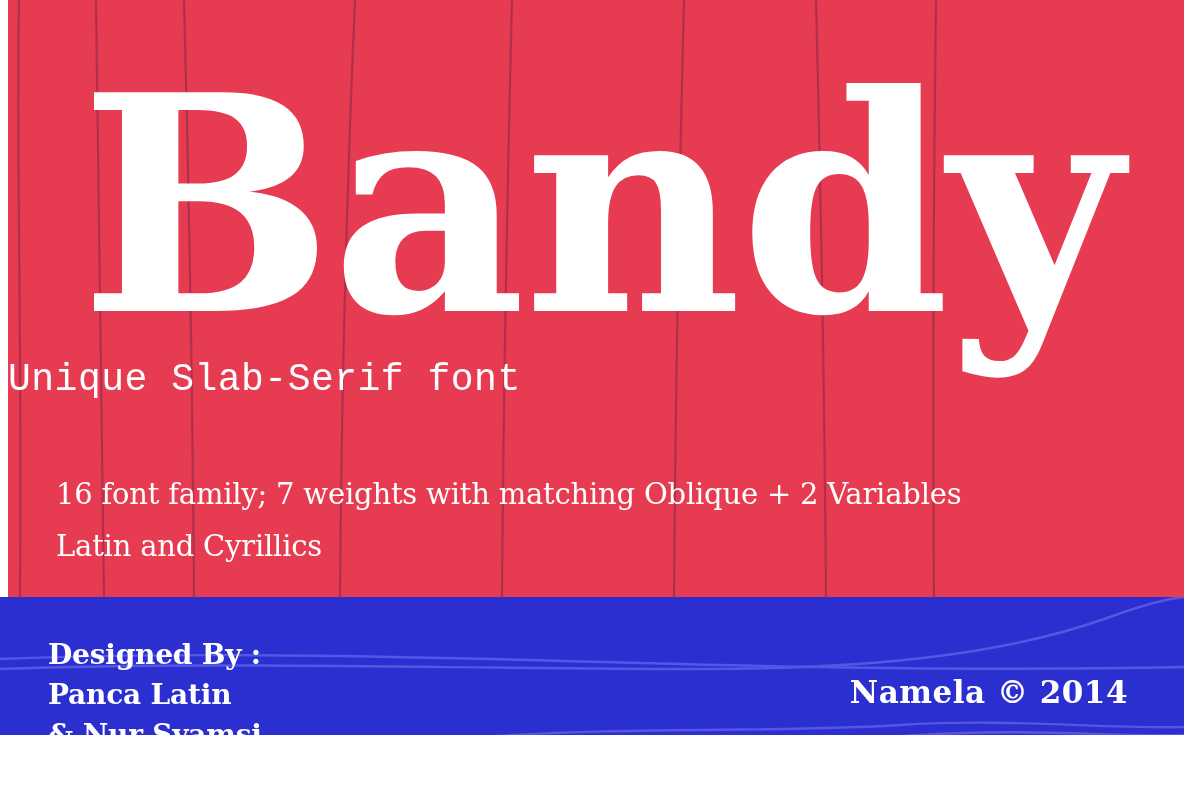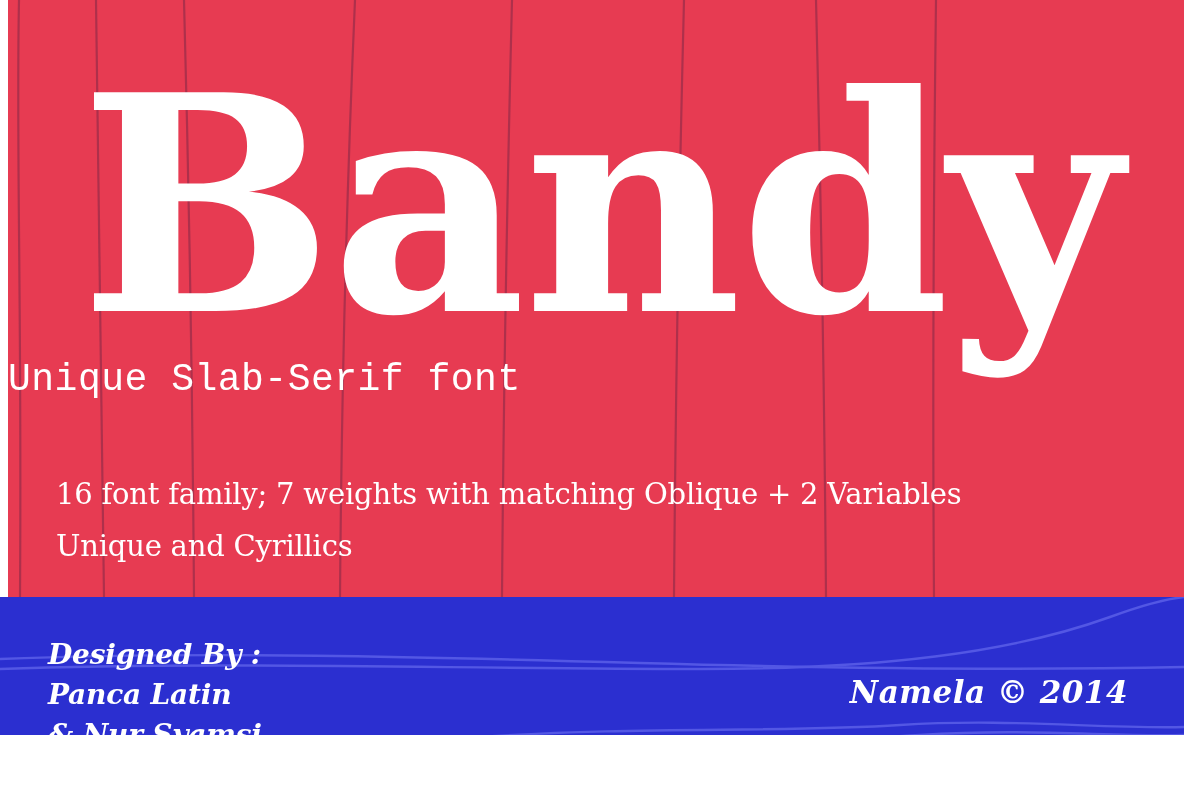--- a/index.html
+++ b/index.html
@@ -40,21 +40,20 @@
 
   
   .panel-blue {
     position: absolute;
     left: 0;
     top: 597px;
     width: 1184px;
     height: 138px;
     background: #2b2fd0;
     overflow: hidden;
-    font-style: italic;
   }
 
   .waves {
     position: absolute;
     left: 0;
     top: 0;
     width: 1184px;
     height: 195px;
     pointer-events: none;
   }
@@ -163,21 +162,21 @@
         <path d="M 928 0 C 926 160 924 330 926 597"></path>
       </g>
     </svg>
 
     <div class="headline">Bandy</div>
 
     <div class="tagline">Unique Slab-Serif font</div>
 
     <div class="features">
       <span class="feature-line">16 font family; 7 weights with matching Oblique + 2 Variables</span>
-      <span class="feature-line">Unique and Cyrillics</span>
+      <span class="feature-line">Latin and Cyrillics</span>
     </div>
 
   </div>
 
   <div class="panel-blue">
 
     <svg class="waves" viewBox="0 0 1184 195" width="1184" height="195" preserveAspectRatio="none">
       <g fill="none" stroke="#5a5ee8" stroke-width="2.4" opacity="0.85">
         <path d="M 0 62 C 200 54 430 60 640 66 C 820 71 1000 74 1184 70"></path>
         <path d="M 0 72 C 210 64 450 72 700 72 C 880 72 1010 56 1110 20 C 1140 9 1165 2 1184 0"></path>

